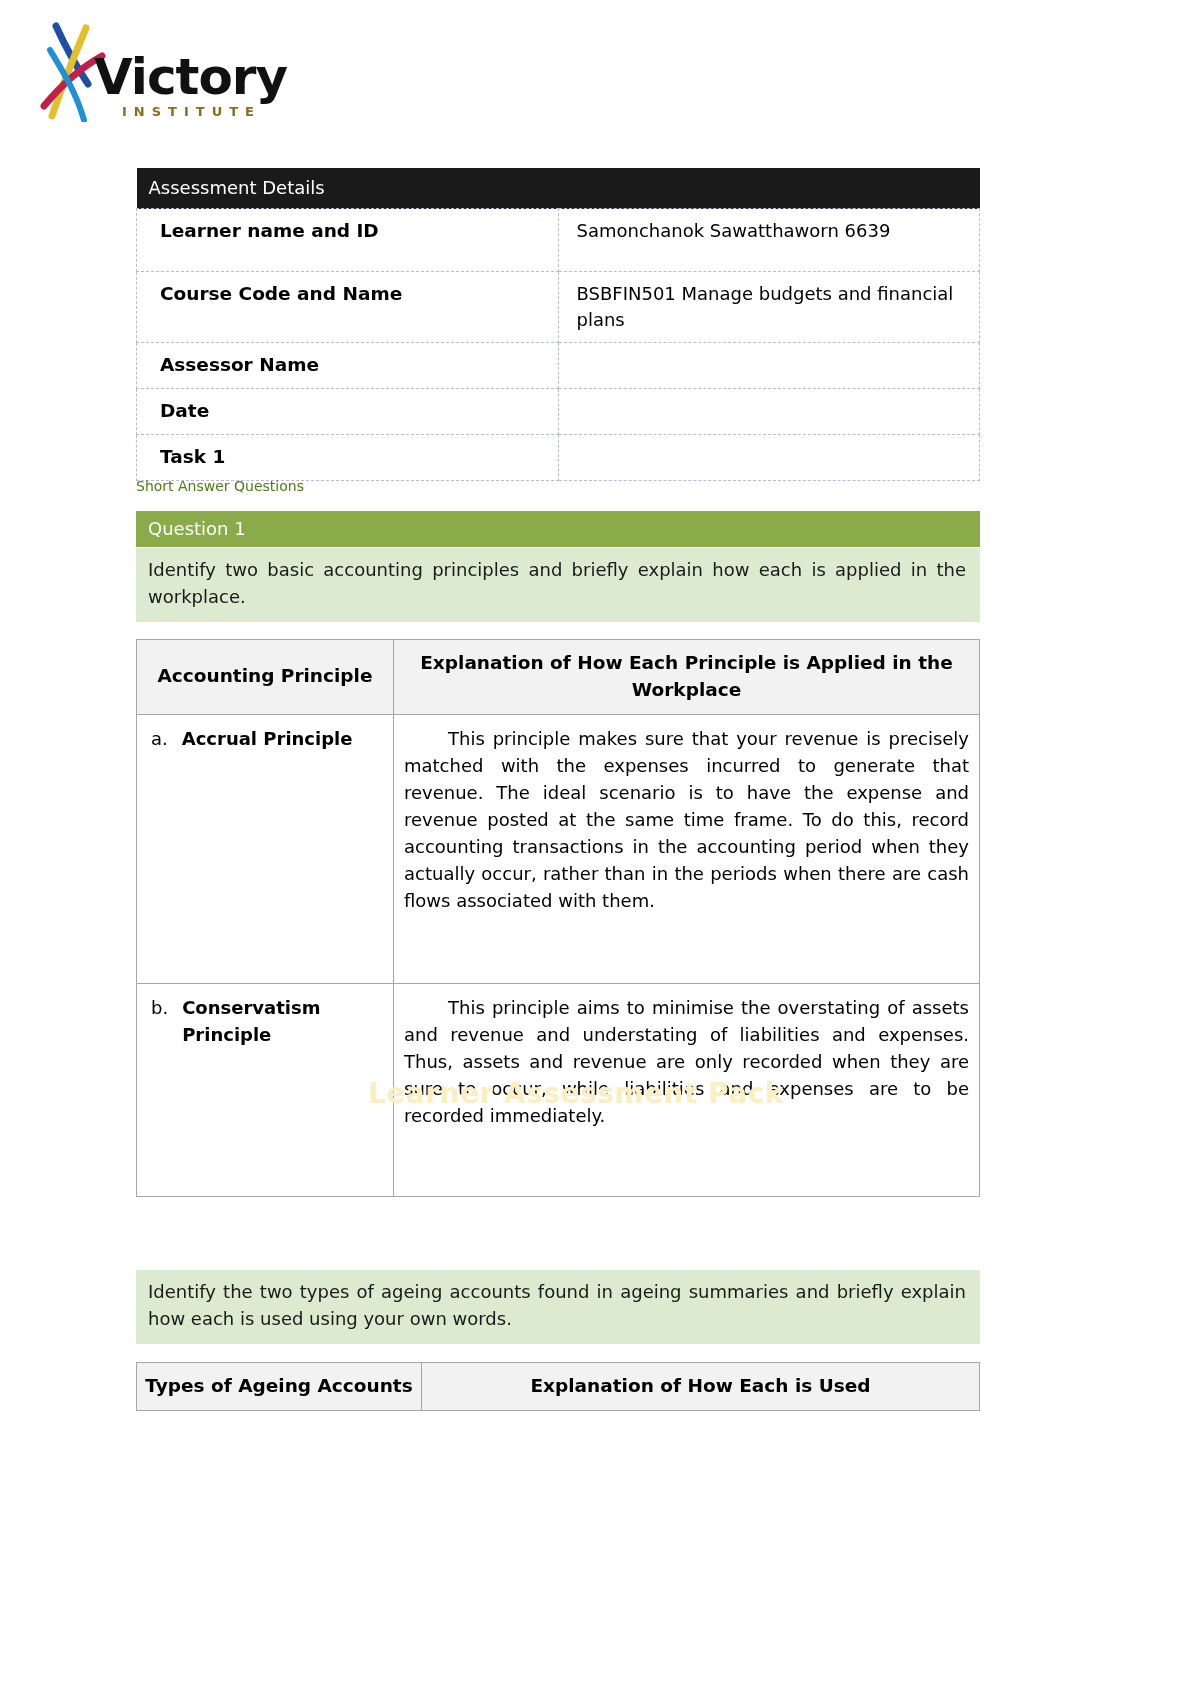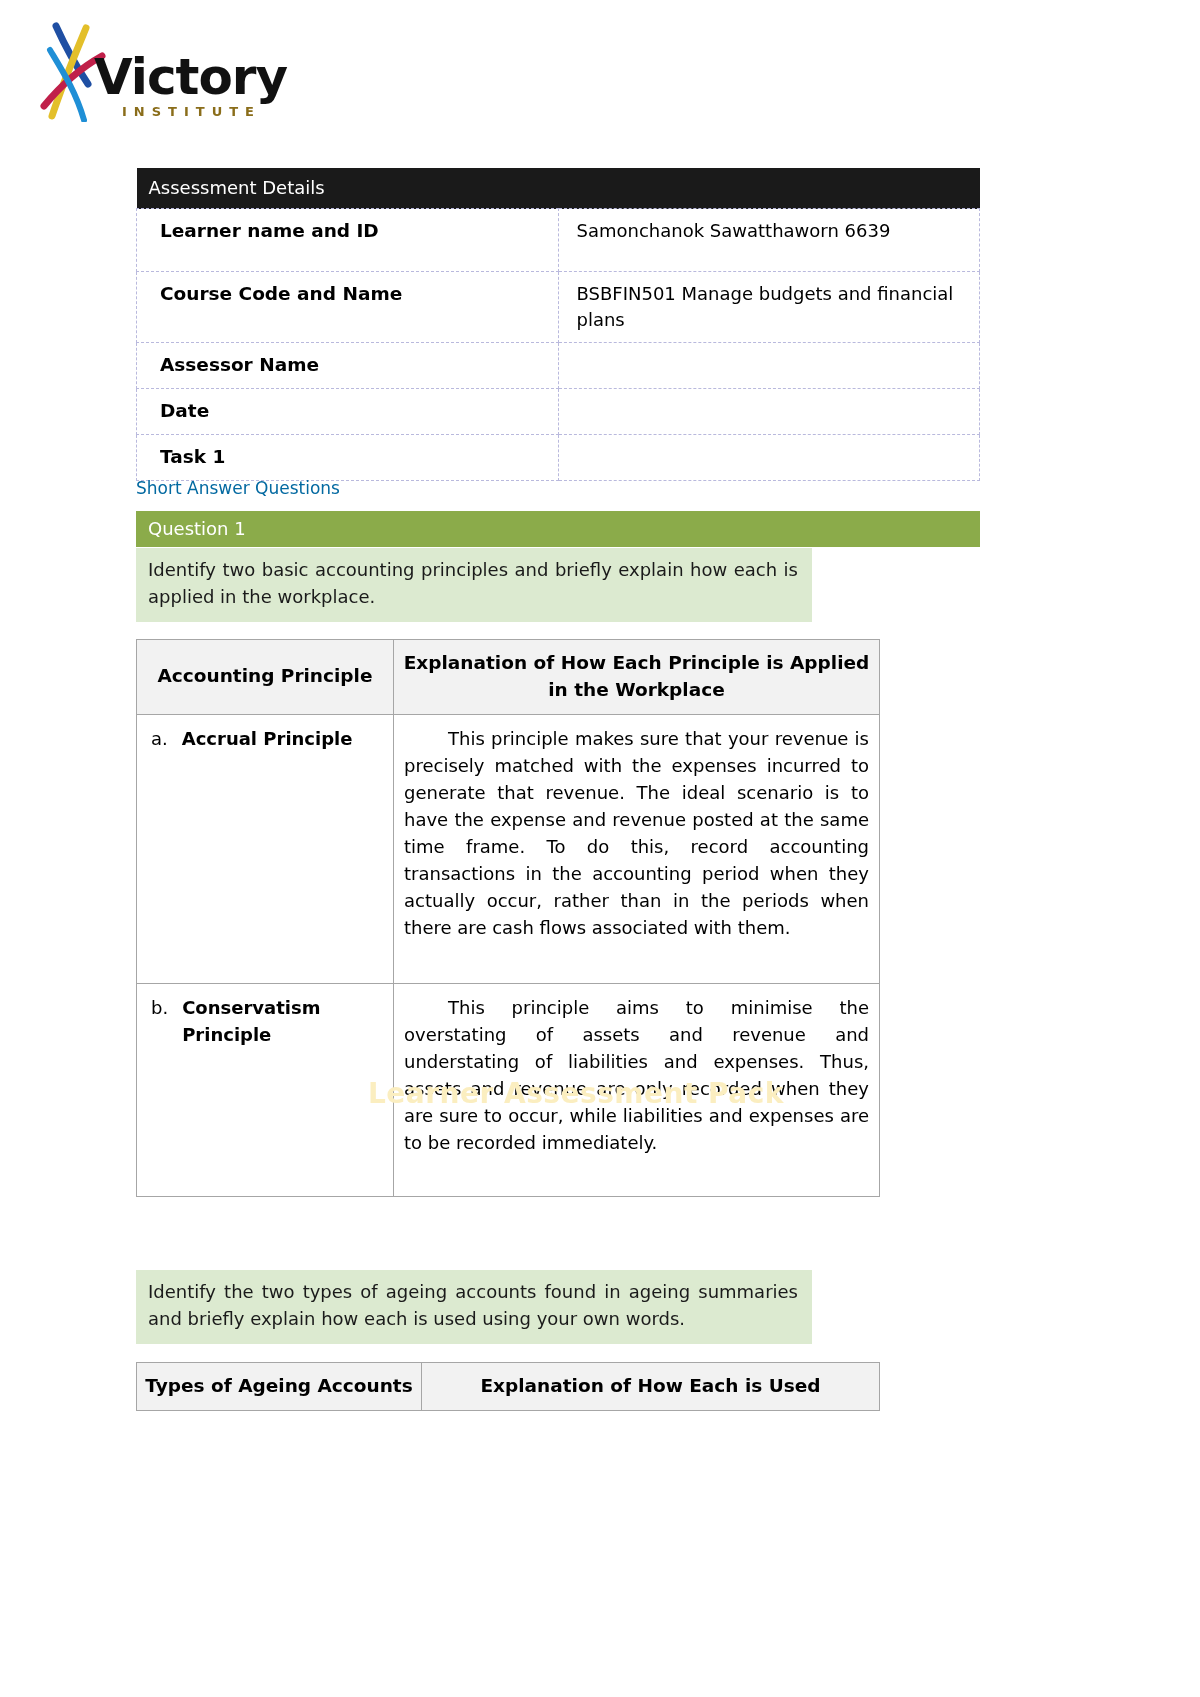--- a/index.html
+++ b/index.html
@@ -97,58 +97,58 @@
     line-height: 1.45;
   }
   .details-table tr.r-tall td { height: 44px; }
   .details-table tr.r-short td { height: 22px; }
 
   
   .short-answer {
     position: absolute;
     left: 136px;
     top: 478px;
-    font-size: 17px;
-    color: #0369a1;
+    font-size: 14px;
+    color: #4d7c0f;
   }
 
   
   .q-header {
     position: absolute;
     left: 136px;
     width: 844px;
     background: #8bab4a;
     color: #ffffff;
     font-size: 18px;
     padding: 7px 0 8px 12px;
     box-sizing: border-box;
   }
   .q-body {
     position: absolute;
     left: 136px;
-    width: 676px;
+    width: 844px;
     background: #dcead0;
     color: #1a1a1a;
     font-size: 18px;
     line-height: 1.5;
     padding: 8px 14px 12px 12px;
     box-sizing: border-box;
     text-align: justify;
   }
 
   #q1-header { top: 511px; }
   #q1-body   { top: 548px; }
   #q2-header { top: 1216px; }
   #q2-body   { top: 1270px; }
 
   
   .answer-table {
     position: absolute;
     left: 136px;
-    width: 744px;
+    width: 844px;
     border-collapse: collapse;
     table-layout: fixed;
   }
   .answer-table th {
     background: #f2f2f2;
     border: 1px solid #a6a6a6;
     font-size: 18.5px;
     font-weight: bold;
     padding: 10px 8px;
     text-align: center;

